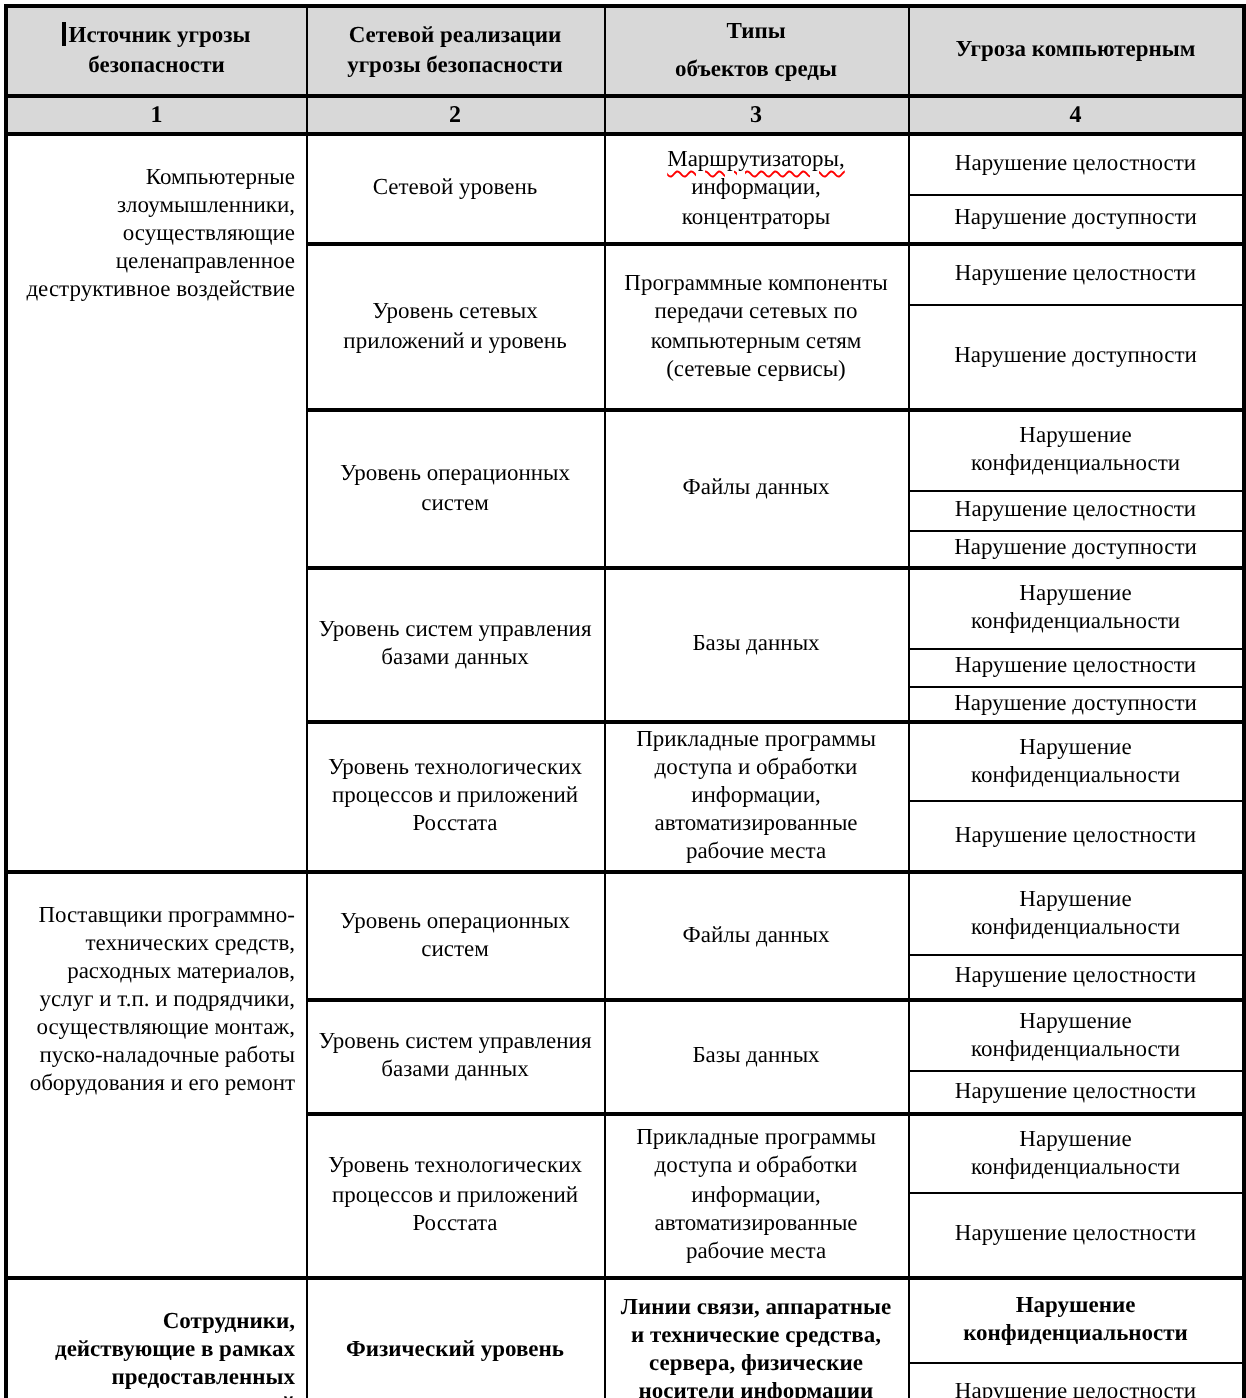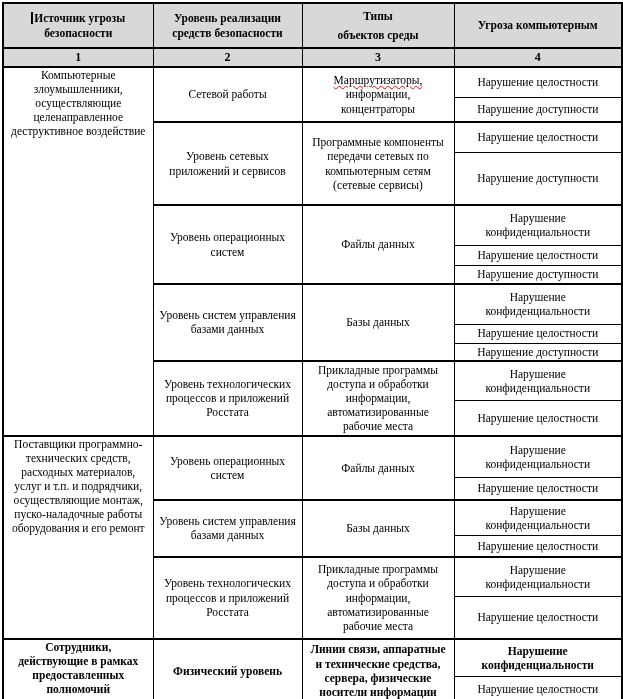--- a/index.html
+++ b/index.html
@@ -45,21 +45,22 @@
     height:17px;
     padding:0 5px;
   }
   td.hdr-gap{
     white-space:pre-line;
     line-height:19px;
     font-family:Liberation Serif, serif;
   }
   td.source-cell{
     vertical-align:top;
-    padding-top:0;
+    padding-top:14px;
+    text-align:right;
   }
   tr.gs td{border-top-width:2px;}
   .caret{
     display:inline-block;
     width:2px;height:12px;
     background:#000;
     vertical-align:-2px;
     margin-right:1px;
   }
   .squiggle{
@@ -82,43 +83,43 @@
   <colgroup>
         <col class="c1">
         <col class="c2">
         <col class="c3">
         <col class="c4">
       </colgroup>
 
   <tbody>
         <tr class="hdr rH45">
     <td><span class="caret"></span><span>Источник угрозы безопасности</span></td>
-    <td>Уровень реализации средств безопасности</td>
+    <td>Сетевой реализации угрозы безопасности</td>
     <td class="hdr-gap">Типы
 объектов среды</td>
     <td>Угроза компьютерным</td>
   </tr>
   <tr class="hdr nums">
     <td>1</td>
     <td>2</td>
     <td>3</td>
     <td>4</td>
   </tr>
 
   <tr class="rH30">
     <td rowspan="12" class="source-cell">Компьютерные злоумышленники, осуществляющие целенаправленное деструктивное воздействие</td>
-    <td rowspan="2">Сетевой работы</td>
+    <td rowspan="2">Сетевой уровень</td>
     <td rowspan="2"><span class="squiggle">Маршрутизаторы,</span><span> информации, концентраторы</span></td>
     <td>Нарушение целостности</td>
   </tr>
   <tr class="rH25">
     <td>Нарушение доступности</td>
   </tr>
   <tr class="rH30 gs">
-    <td rowspan="2">Уровень сетевых приложений и сервисов</td>
+    <td rowspan="2">Уровень сетевых приложений и уровень</td>
     <td rowspan="2">Программные компоненты передачи сетевых по компьютерным сетям (сетевые сервисы)</td>
     <td>Нарушение целостности</td>
   </tr>
   <tr class="rH53">
     <td>Нарушение доступности</td>
   </tr>
   <tr class="rH40 gs">
     <td rowspan="3">Уровень операционных систем</td>
     <td rowspan="3">Файлы данных</td>
     <td>Нарушение конфиденциальности</td>

